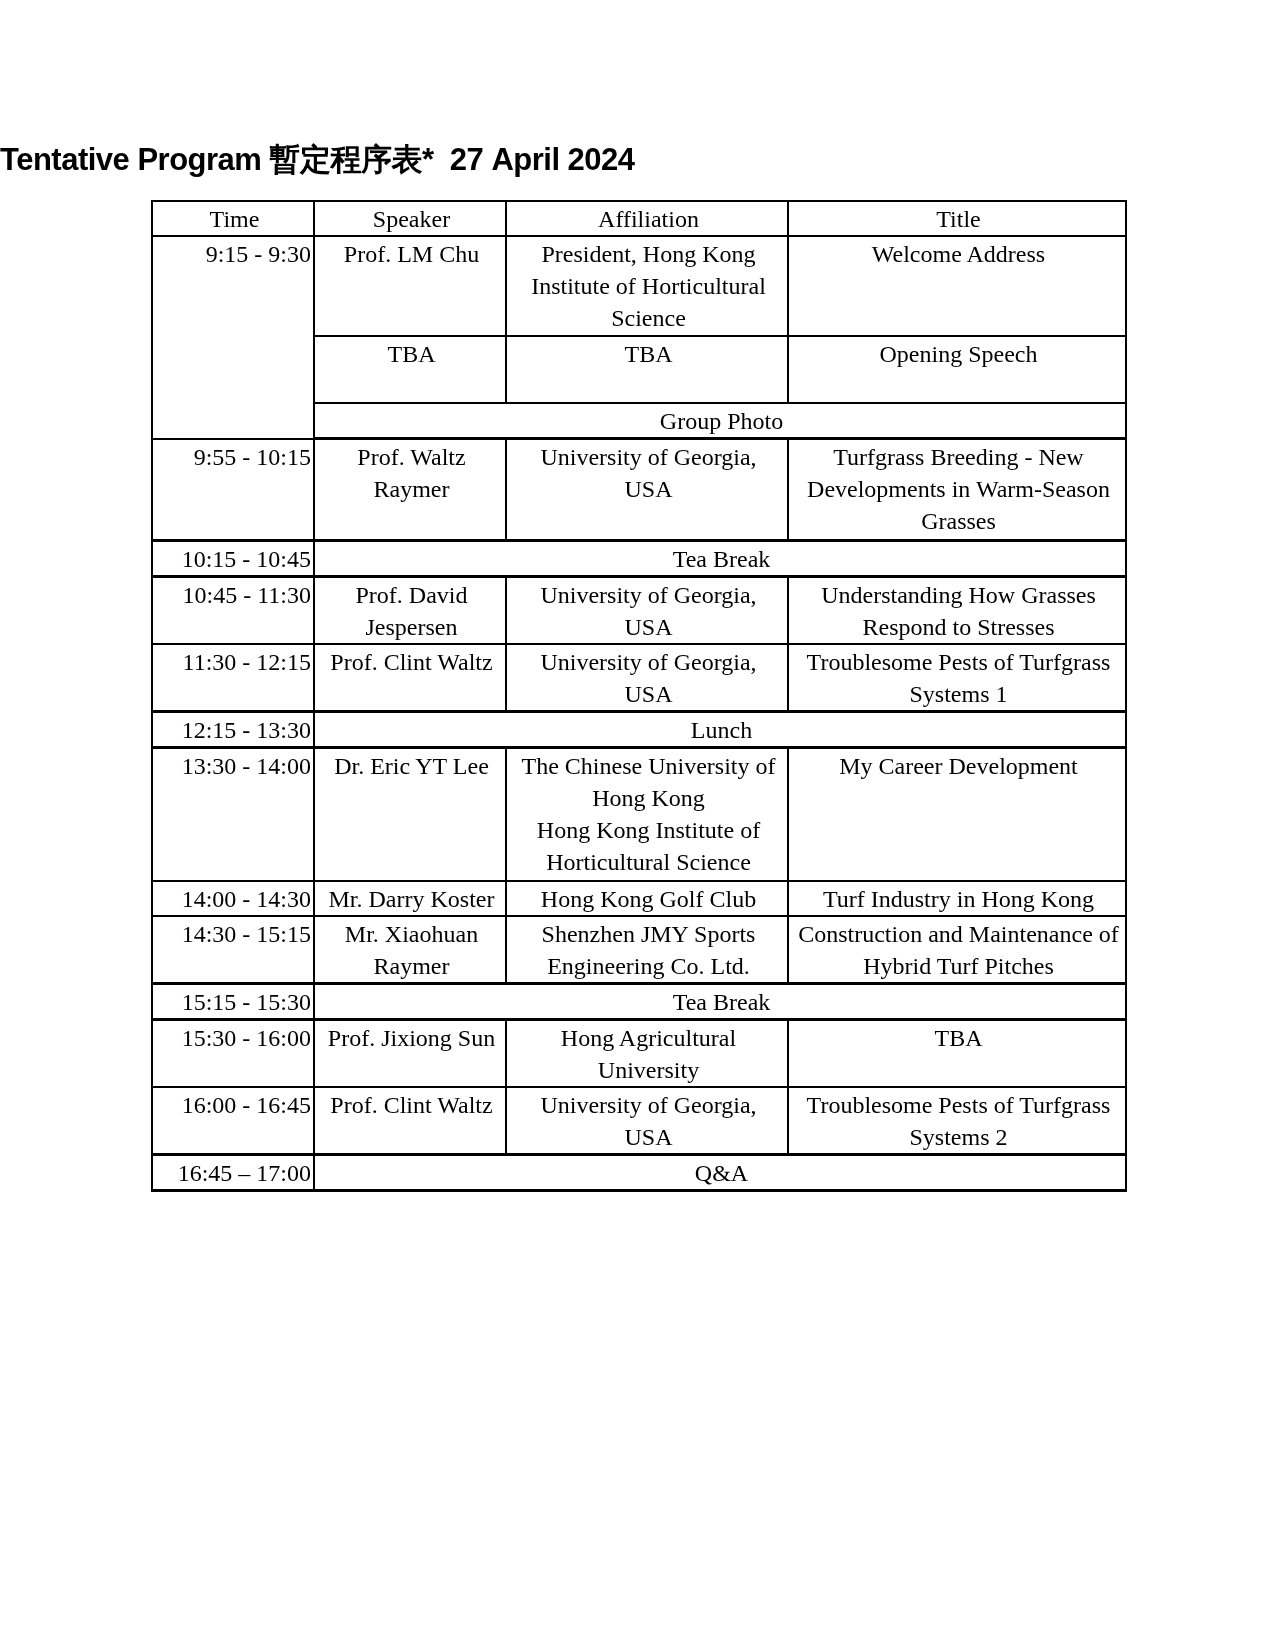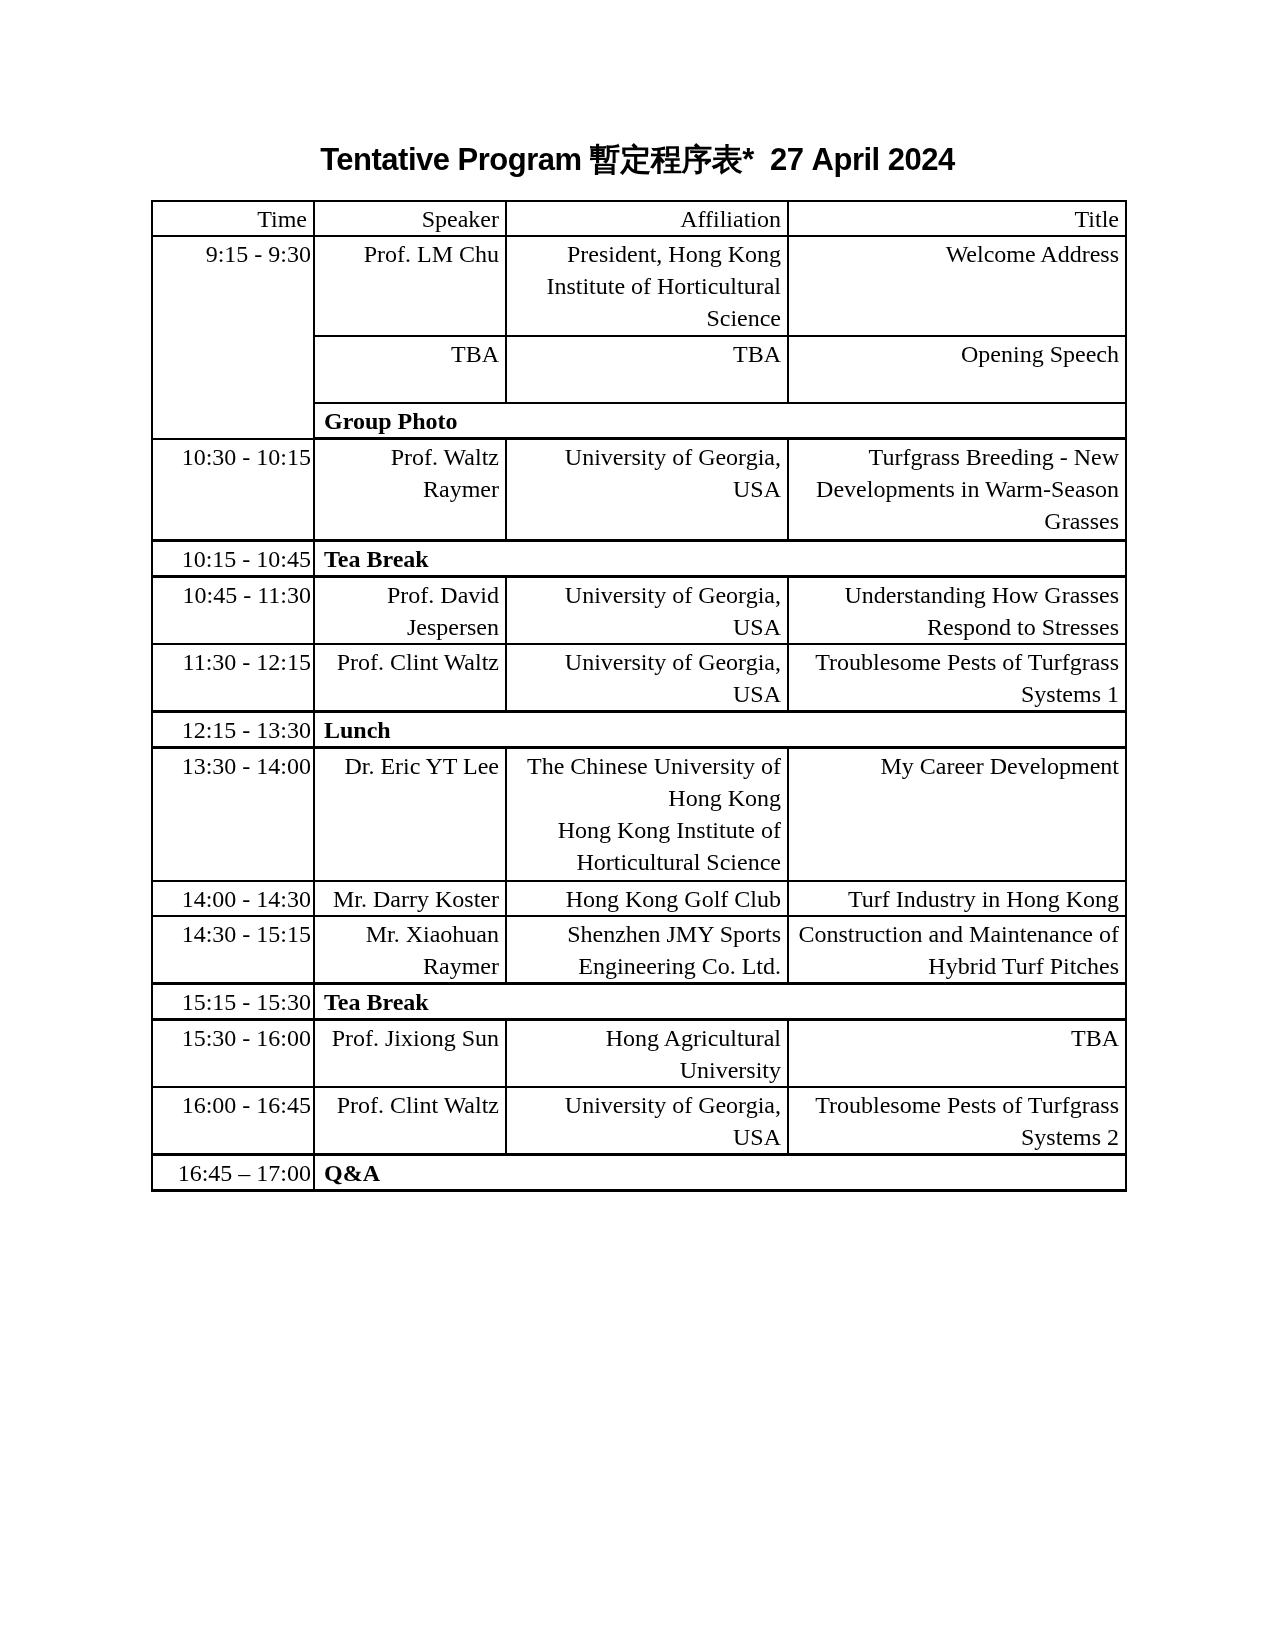--- a/index.html
+++ b/index.html
@@ -6,21 +6,21 @@
     margin: 0; padding: 0;
     width: 1275px; height: 1650px;
     background: #ffffff;
     overflow: hidden;
     font-family: "Liberation Serif", serif;
     color: #000;
   }
   .page { position: relative; width: 1275px; height: 1650px; }
   .title {
     margin: 141px 0 0 0;
-    text-align: center;
+    text-align: left;
     font-family: "Liberation Sans", sans-serif;
     font-weight: bold;
     font-size: 31px;
     line-height: 38px;
     letter-spacing: -0.5px;
     white-space: pre-wrap;
   }
   table.program {
     border-collapse: collapse;
     table-layout: fixed;
@@ -30,27 +30,27 @@
   col.c-time { width: 162px; }
   col.c-speaker { width: 192px; }
   col.c-affiliation { width: 282px; }
   col.c-title { width: 338px; }
   .program th, .program td {
     border: 2px solid #000;
     vertical-align: top;
     font-size: 24px;
     line-height: 32px;
     font-weight: normal;
-    text-align: right;
+    text-align: center;
     padding: 1px 6px 0 9px;
     white-space: pre-line;
     overflow: hidden;
   }
   .program td.time-val { text-align: right; padding-left: 14px; padding-right: 2px; }
-  .program td.center { text-align: left; font-weight: bold; }
+  .program td.center { text-align: center; }
   tr.subrow td { border-top-width: 1px; }
   tr.merged-photo td { border-top-width: 1px; border-bottom-width: 3px; }
   tr.break-row td { border-top-width: 3px; border-bottom-width: 3px; }
   .footnote {
     margin: 38px 0 0 151px;
     font-size: 24px;
     line-height: 32px;
   }
 </style>
 </head>
@@ -89,21 +89,21 @@
       <td>TBA</td>
       <td>TBA</td>
       <td>Opening Speech</td>
     </tr>
 
     <tr class="merged-photo" style="height:31px">
       <td class="center" colspan="3">Group Photo</td>
     </tr>
 
     <tr style="height:102px">
-      <td class="time-val">10:30 - 10:15</td>
+      <td class="time-val">9:55 - 10:15</td>
       <td>Prof. Waltz
 Raymer</td>
       <td>University of Georgia,
 USA</td>
       <td>Turfgrass Breeding - New
 Developments in Warm-Season
 Grasses</td>
     </tr>
 
     <tr class="break-row" style="height:32px">

